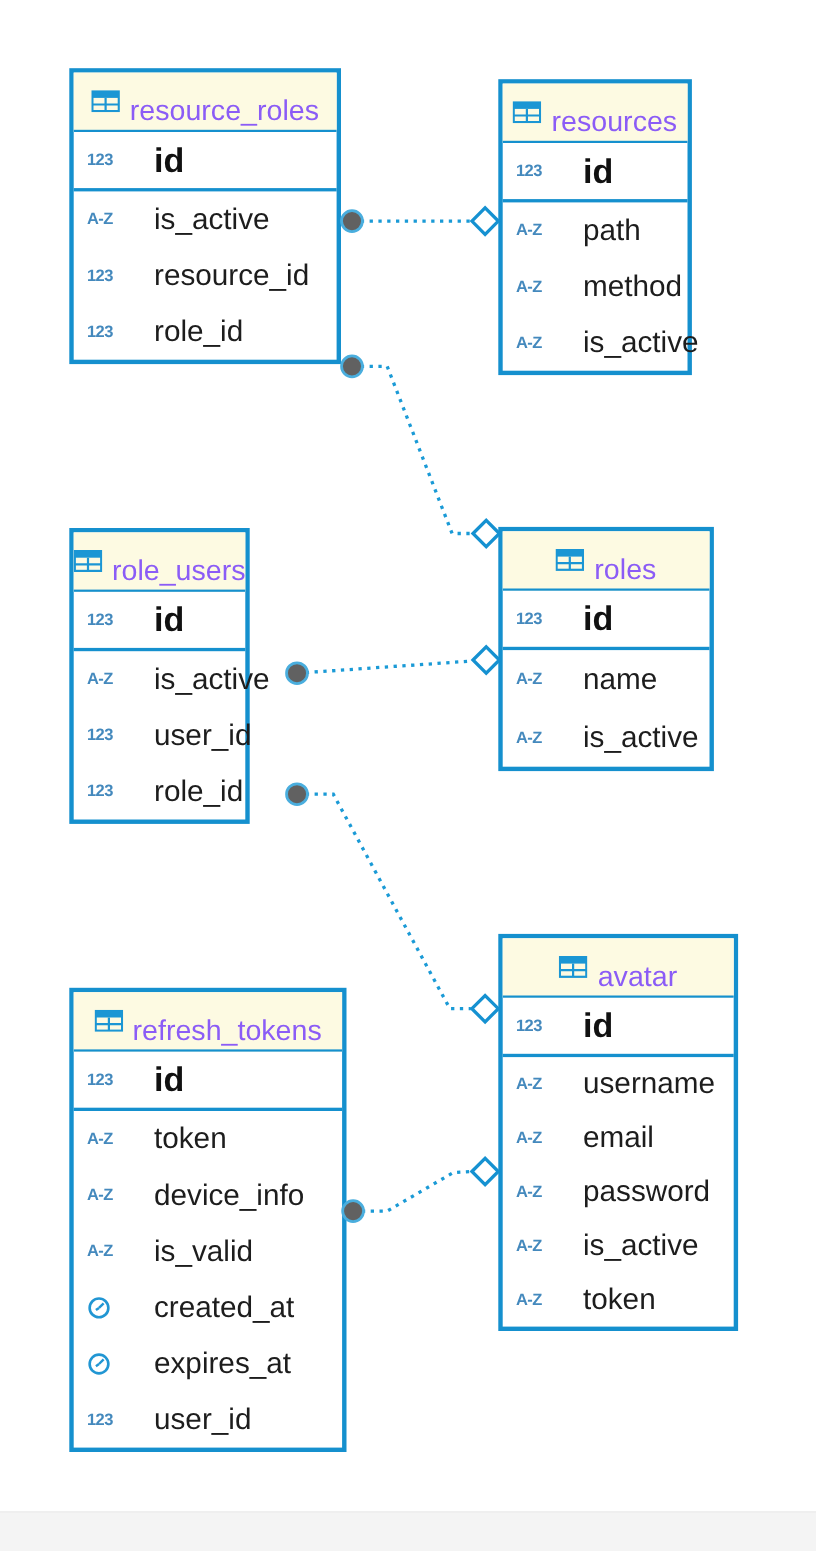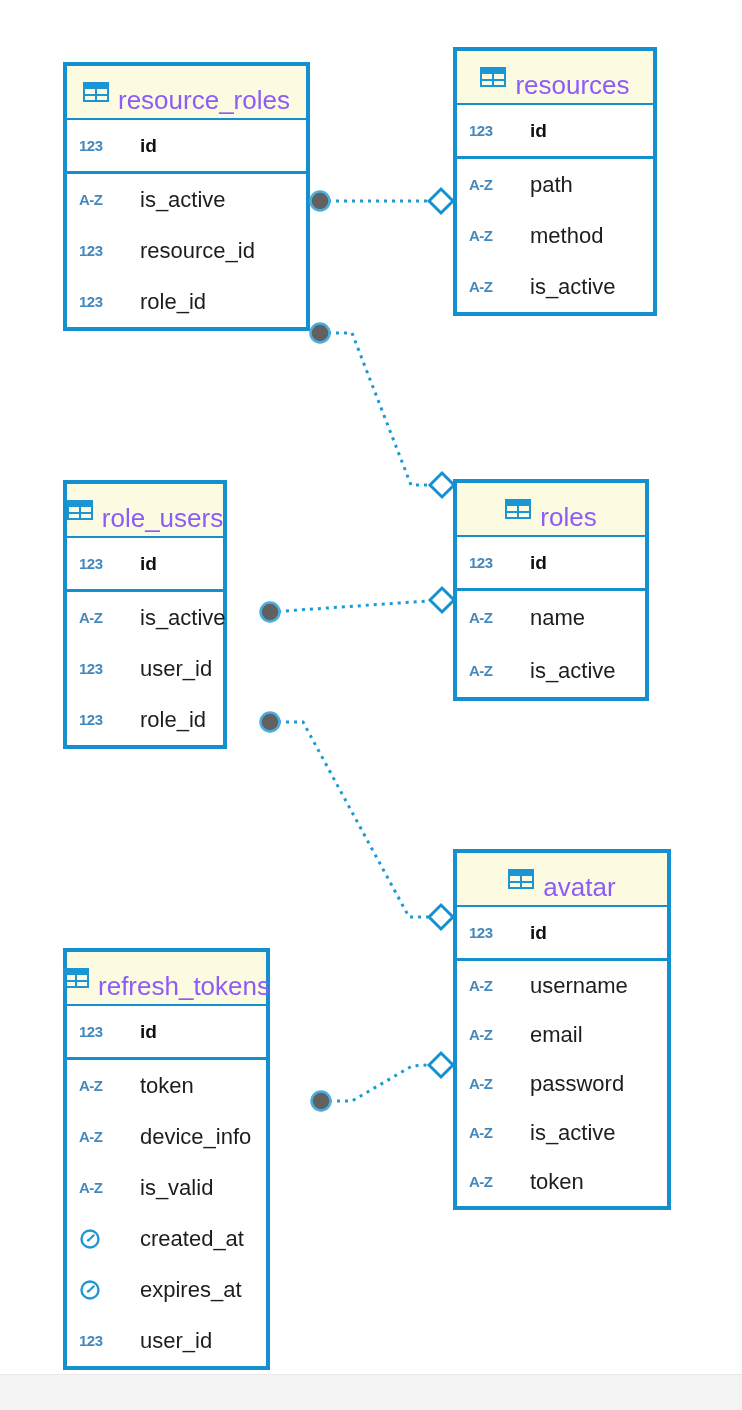--- a/index.html
+++ b/index.html
@@ -54,26 +54,26 @@
     display: flex;
     align-items: center;
   }
   .glyph {
     color: #4489bd;
     font-weight: 700;
     font-size: 15px;
     letter-spacing: -0.5px;
   }
   .fname {
-    font-size: 22px;
+    font-size: 27px;
     color: #1d1d1d;
   }
   .fname.pkname {
     font-weight: 700;
-    font-size: 19px;
+    font-size: 31px;
     color: #111111;
   }
 
   
   .wires {
     position: absolute;
     left: 0; top: 0;
     pointer-events: none;
   }
   .wire {
@@ -140,21 +140,21 @@
       <span class="fname">resource_id</span>
     </div>
     <div class="row">
       <span class="icon-cell">
           <span class="glyph">123</span>
         </span>
       <span class="fname">role_id</span>
     </div>
   </div>
 
-  <div class="etable" style="left:453px;top:47px;width:204px;--rowh:51px">
+  <div class="etable" style="left:453px;top:72px;width:176px;--rowh:51px">
     <div class="thead">
       <span class="icon-cell" style="width:26px;flex:0 0 26px">
         <svg width="26" height="20" viewBox="0 0 26 20">
             <rect x="1" y="1" width="24" height="18" fill="none" stroke="#1b96d4" stroke-width="2"></rect>
             <rect x="1" y="1" width="24" height="6" fill="#1b96d4"></rect>
             <line x1="13" y1="7" x2="13" y2="19" stroke="#1b96d4" stroke-width="2"></line>
             <line x1="1" y1="13" x2="25" y2="13" stroke="#1b96d4" stroke-width="2"></line>
           </svg>
       </span>
       <span class="ttitle">resources</span>
@@ -248,21 +248,21 @@
       <span class="fname">name</span>
     </div>
     <div class="row">
       <span class="icon-cell">
           <span class="glyph">A-Z</span>
         </span>
       <span class="fname">is_active</span>
     </div>
   </div>
 
-  <div class="etable" style="left:63px;top:948px;width:207px;--rowh:51px">
+  <div class="etable" style="left:63px;top:898px;width:252px;--rowh:51px">
     <div class="thead">
       <span class="icon-cell" style="width:26px;flex:0 0 26px">
         <svg width="26" height="20" viewBox="0 0 26 20">
             <rect x="1" y="1" width="24" height="18" fill="none" stroke="#1b96d4" stroke-width="2"></rect>
             <rect x="1" y="1" width="24" height="6" fill="#1b96d4"></rect>
             <line x1="13" y1="7" x2="13" y2="19" stroke="#1b96d4" stroke-width="2"></line>
             <line x1="1" y1="13" x2="25" y2="13" stroke="#1b96d4" stroke-width="2"></line>
           </svg>
       </span>
       <span class="ttitle">refresh_tokens</span>

